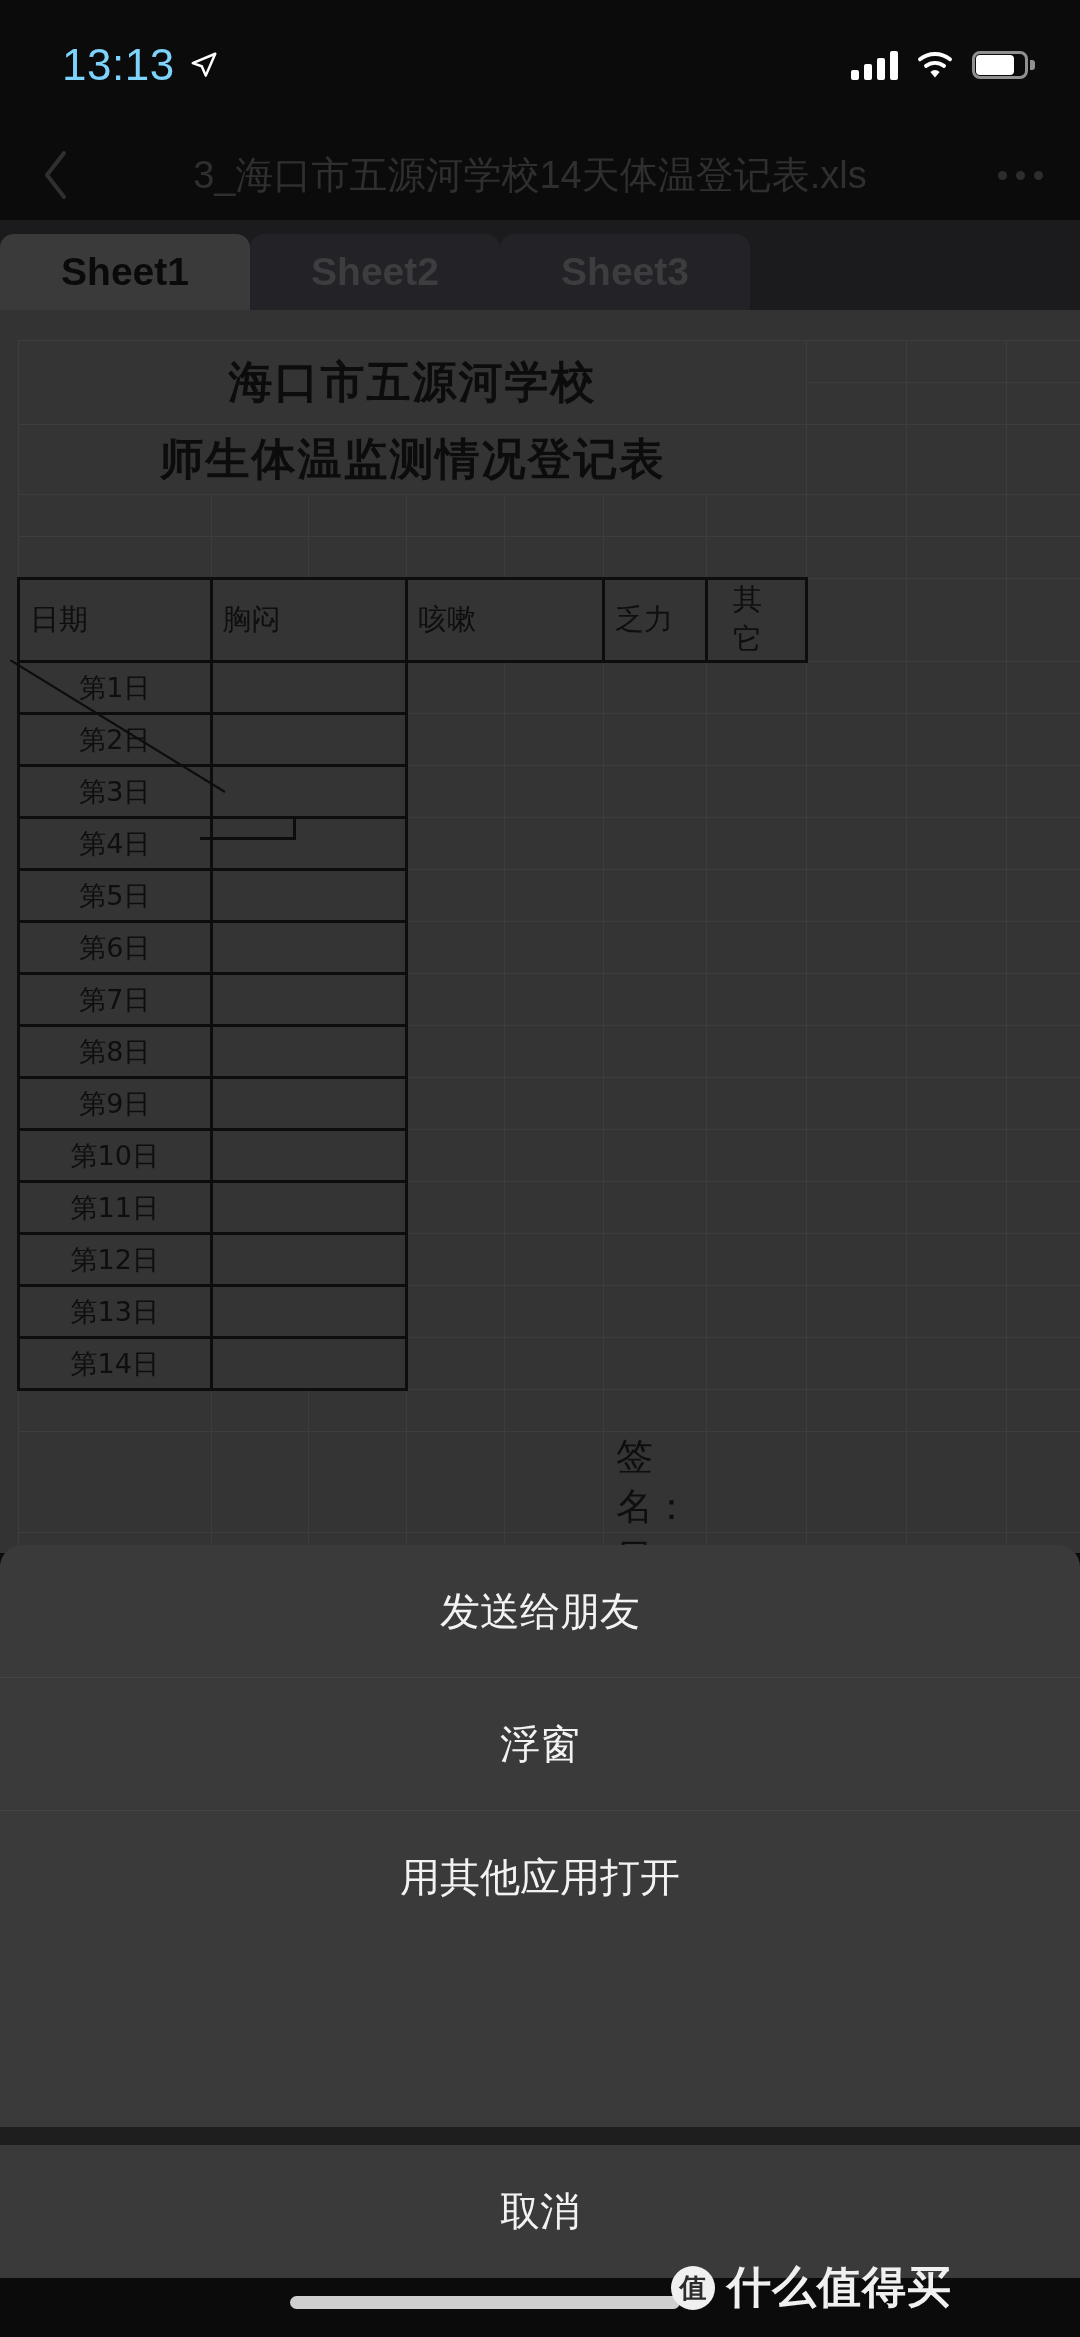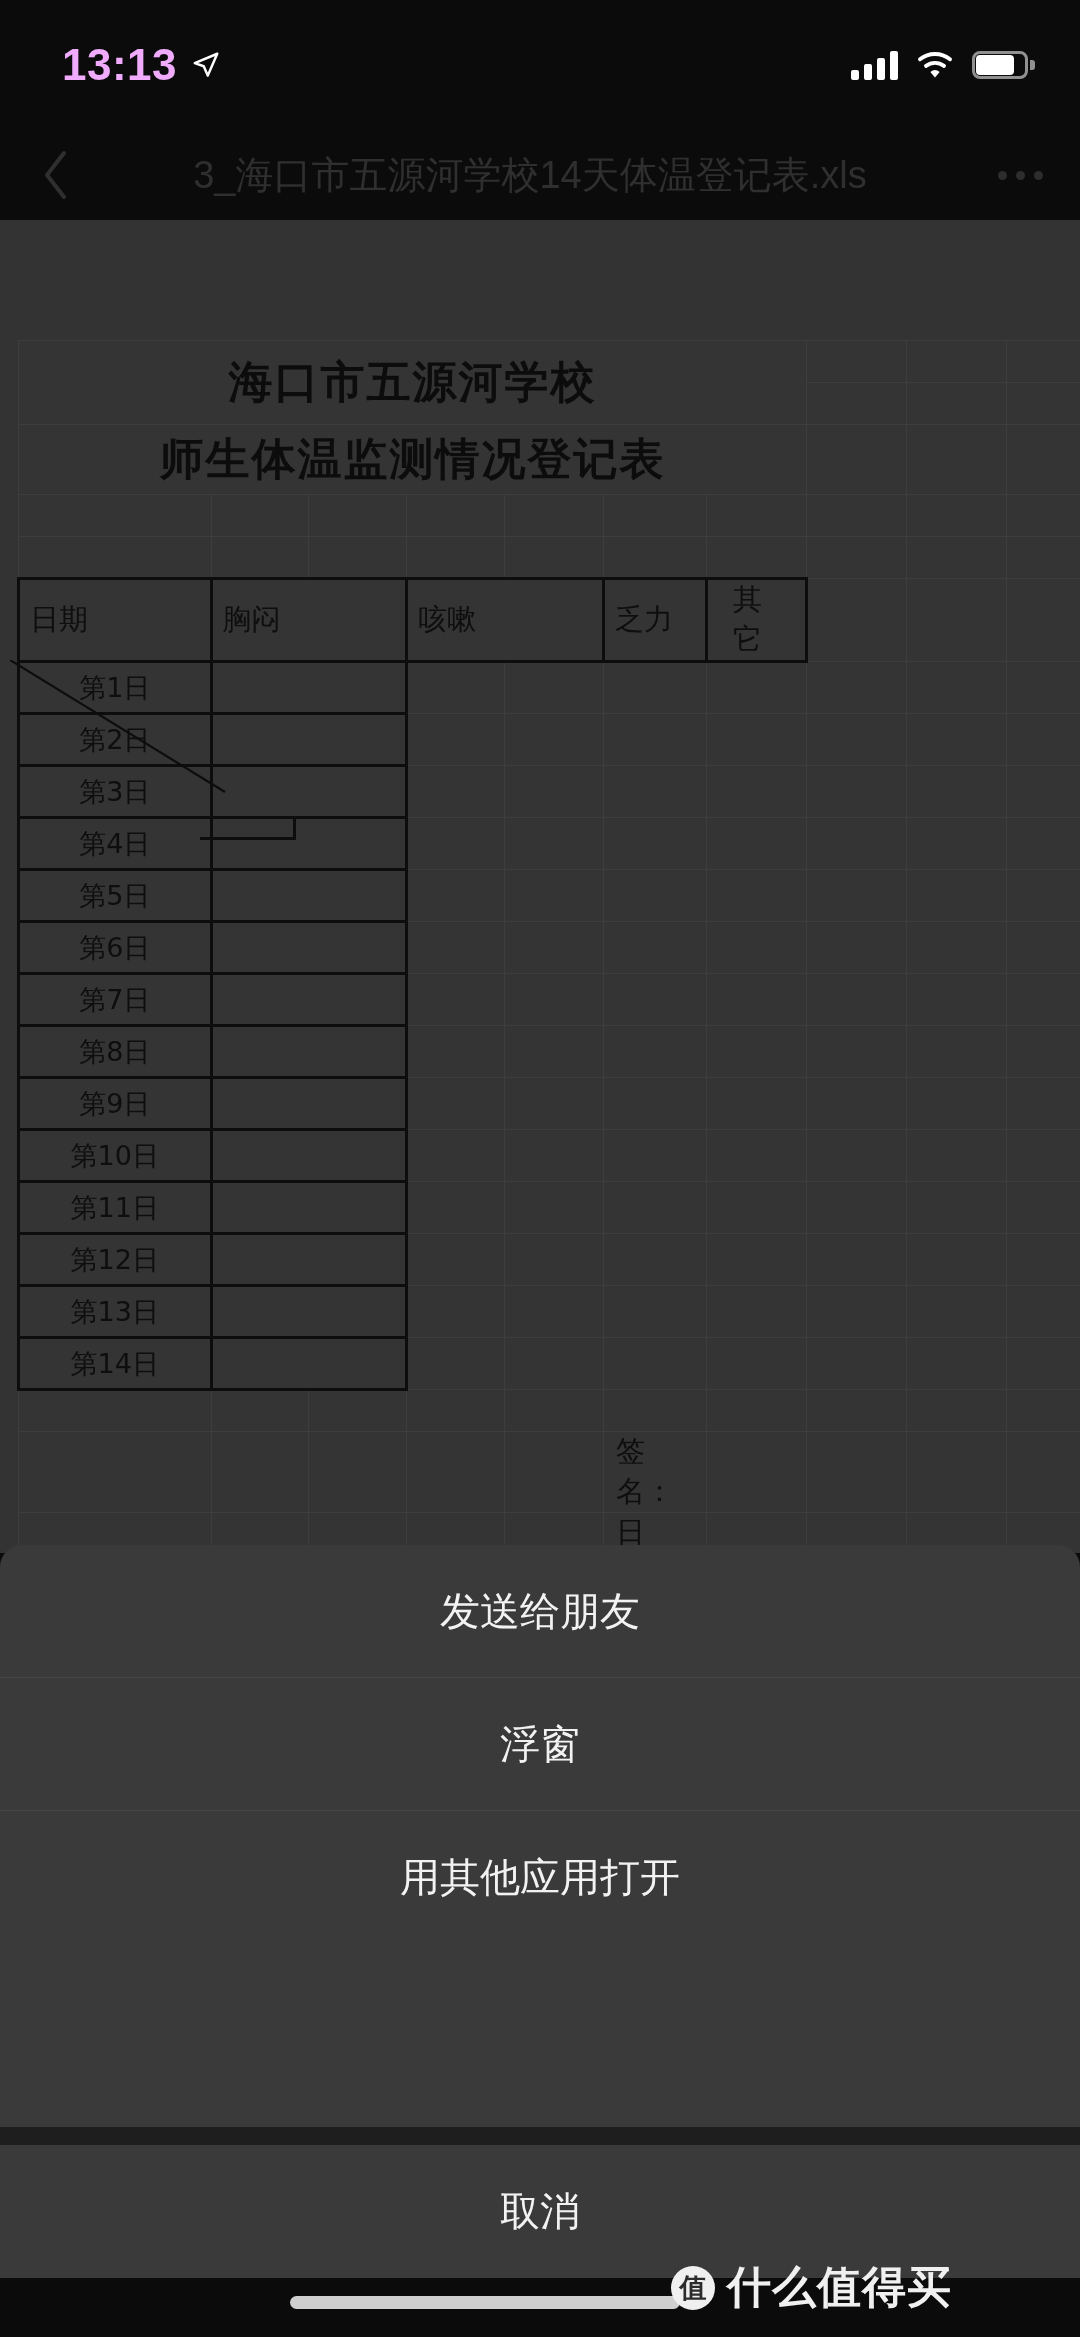--- a/index.html
+++ b/index.html
@@ -12,21 +12,21 @@
   #app{ position:relative; width:1080px; height:2337px; background:#0b0b0b; }
 
   
   .statusbar{
     position:absolute; top:0; left:0; width:1080px; height:130px;
     display:flex; align-items:center; justify-content:space-between;
     padding:0 52px 0 62px;
   }
   .sb-left{ display:flex; align-items:center; gap:14px; }
   .sb-time{
-    color:#f0abfc; font-size:44px; font-weight:700; letter-spacing:.5px;
+    color:#7dd3fc; font-size:44px; font-weight:400; letter-spacing:.5px;
     line-height:1;
   }
   .loc-arrow{ width:30px; height:30px; display:block; }
   .sb-right{ display:flex; align-items:center; gap:18px; }
   .sig{ display:flex; align-items:flex-end; gap:5px; height:30px; }
   .sig i{ width:8px; background:#fff; border-radius:2px; display:block; }
   .sig i:nth-child(1){ height:10px; }
   .sig i:nth-child(2){ height:16px; }
   .sig i:nth-child(3){ height:22px; }
   .sig i:nth-child(4){ height:29px; }
@@ -122,21 +122,21 @@
     border:3px solid #0d0d0d;
     height:52px;
     font-size:27px; color:#0e0e0e; text-align:center; vertical-align:middle;
     font-family:"DejaVu Sans","Liberation Sans",sans-serif;
   }
   .grid .daycell{
     border:3px solid #0d0d0d;
     height:52px; background:#343434;
   }
   .grid .sign{
-    font-size:29px; color:#0e0e0e; text-align:left; vertical-align:middle;
+    font-size:37px; color:#0e0e0e; text-align:left; vertical-align:middle;
     padding-left:12px; height:52px;
     font-family:"DejaVu Sans","Liberation Sans",sans-serif;
   }
   .diag{
     position:absolute; left:10px; top:342px; width:230px; height:140px;
     pointer-events:none;
   }
   .odd-edge{
     position:absolute; left:200px; top:519px; width:96px; height:3px;
     background:#0d0d0d;
@@ -236,20 +236,25 @@
     <div class="nav-title">3_海口市五源河学校14天体温登记表.xls</div>
     <div class="nav-more">
       <span></span>
       <span></span>
       <span></span>
     </div>
   </div>
 
   <div class="doc">
 
+    <div class="tabstrip">
+      <div class="tab active">Sheet1</div>
+      <div class="tab inactive">Sheet2</div>
+      <div class="tab inactive">Sheet3</div>
+    </div>
 
     <div class="sheet">
       <table class="grid">
         <colgroup>
           <col style="width:183px">
             <col style="width:93px">
             <col style="width:93px">
           <col style="width:93px">
             <col style="width:94px">
             <col style="width:98px">

